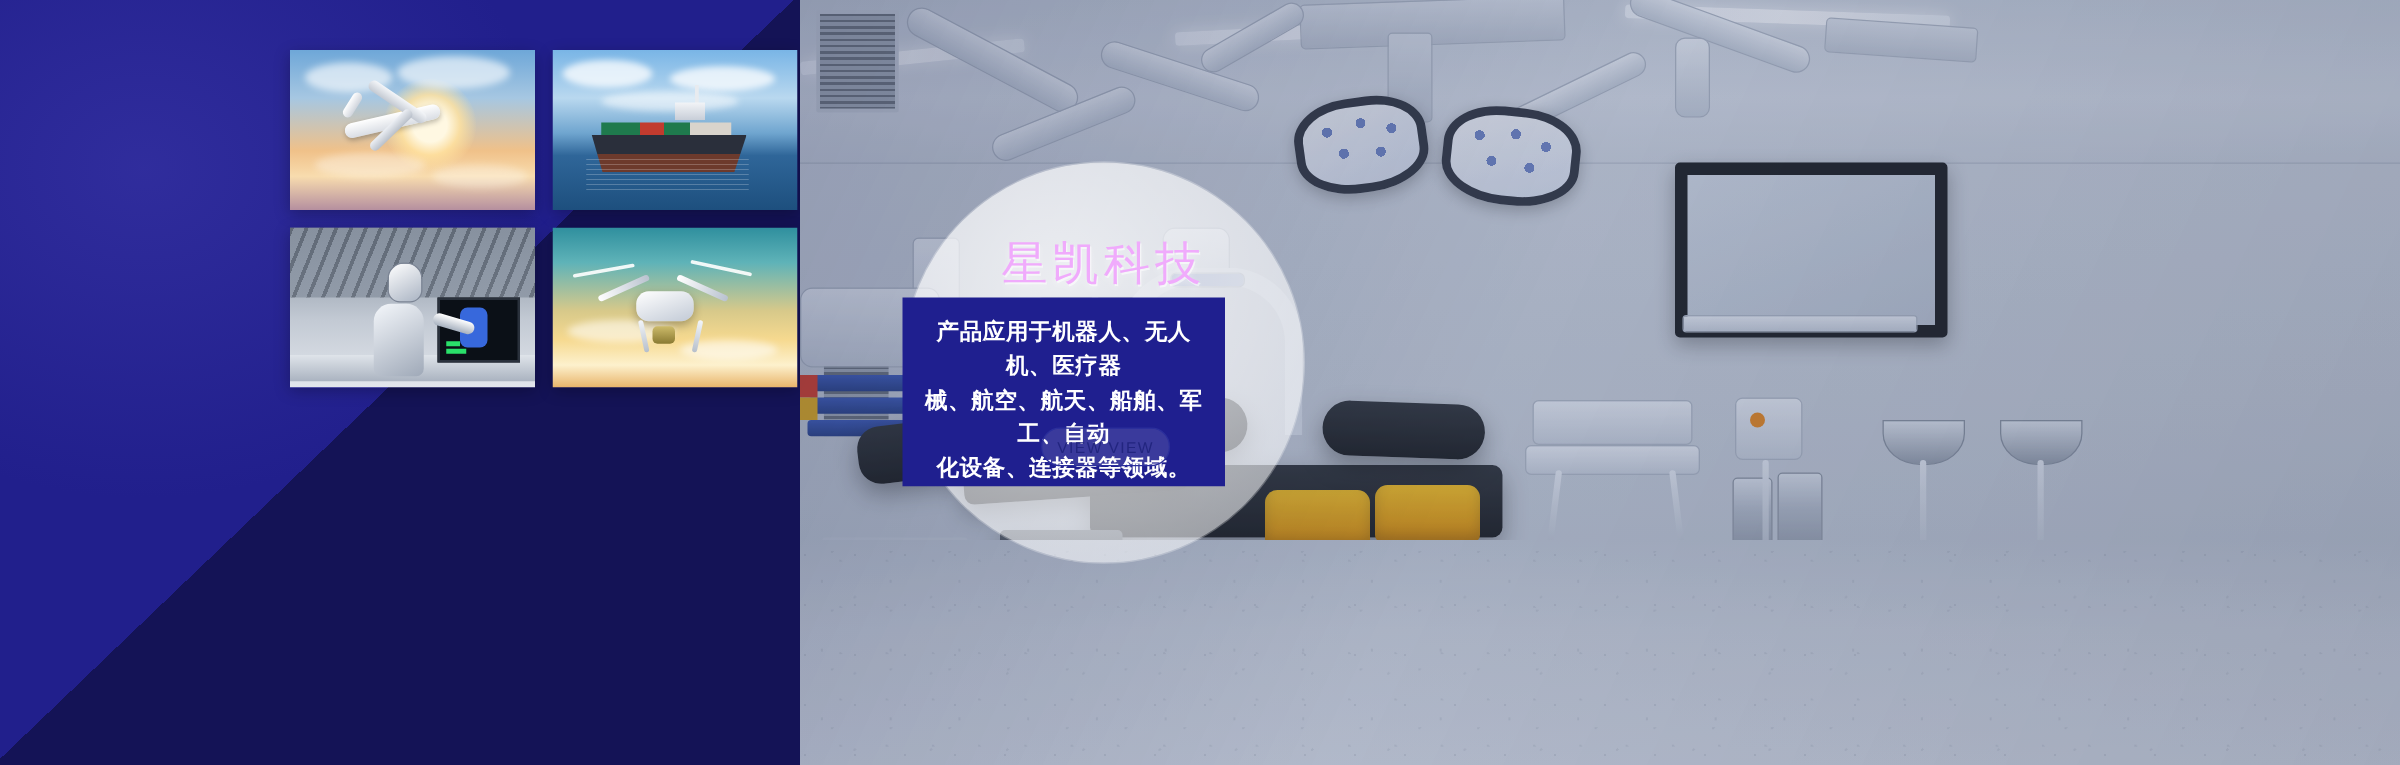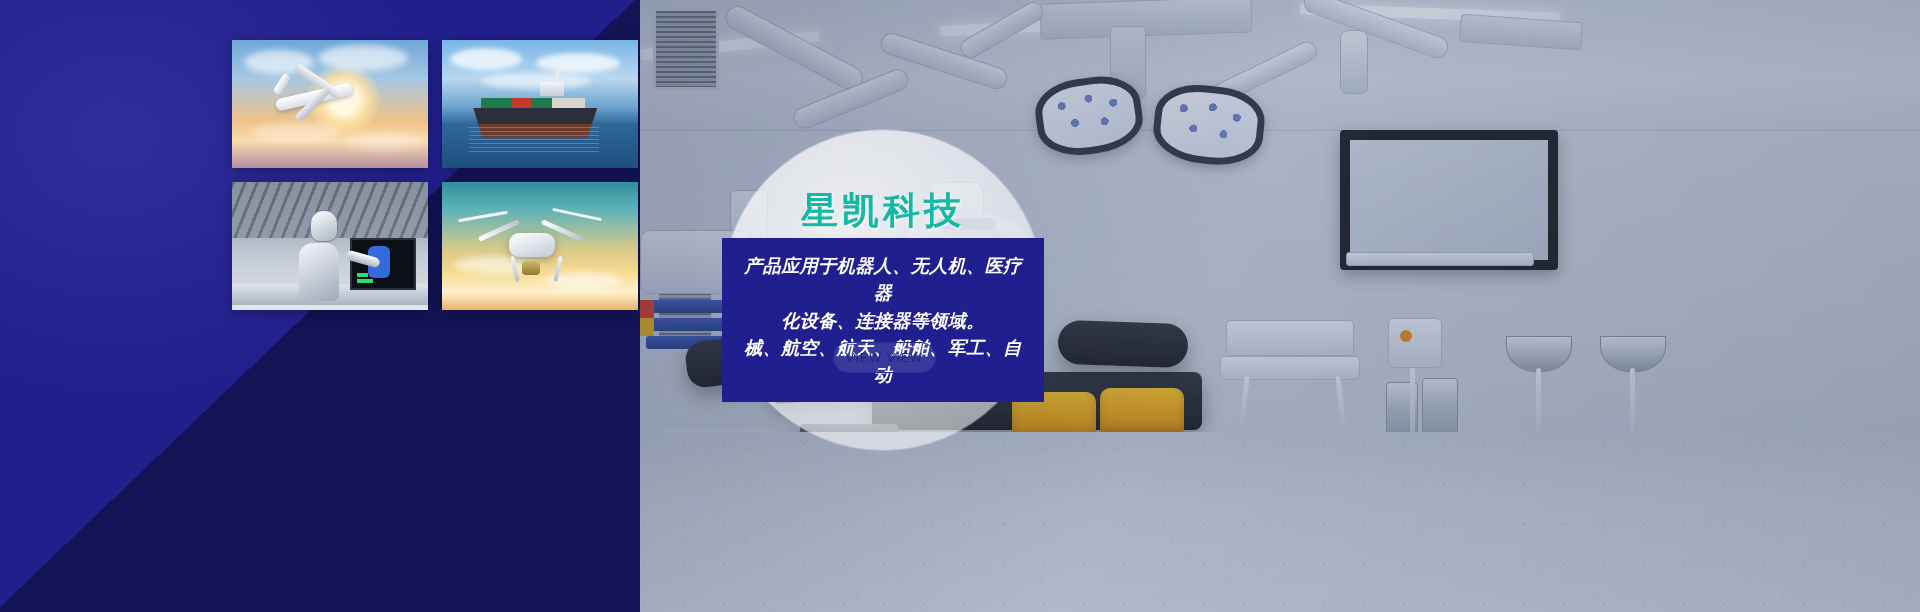--- a/index.html
+++ b/index.html
@@ -154,26 +154,26 @@
 
   
   .circle{
     position:absolute;left:723px;top:130px;width:320px;height:320px;border-radius:50%;
     background:radial-gradient(circle at 38% 30%,rgba(255,255,255,.80),rgba(255,255,255,.62) 58%,rgba(246,248,252,.52) 100%);
     box-shadow:0 0 0 1px rgba(255,255,255,.28);
   }
   .brand{
     position:absolute;left:640px;top:186px;width:486px;text-align:center;
     font-family:"Liberation Serif","DejaVu Serif",serif;
-    font-size:37px;font-weight:700;color:#14b8a6;letter-spacing:4px;
+    font-size:37px;font-weight:400;color:#f0abfc;letter-spacing:4px;
     text-shadow:1px 2px 0 rgba(255,255,255,.55),0 3px 6px rgba(255,255,255,.45);
   }
   .descband{
-    position:absolute;left:722px;top:238px;width:322px;
-    background:#1f1f8f;padding:14px 14px 13px;box-sizing:border-box;font-style:italic;
+    position:absolute;left:722px;top:238px;width:258px;
+    background:#1f1f8f;padding:14px 14px 0;box-sizing:border-box;
   }
   .descband p{
     margin:0;text-align:center;color:#ffffff;
     font-size:18px;line-height:1.52;font-weight:700;letter-spacing:.5px;
     font-family:"DejaVu Sans","Liberation Sans",sans-serif;
   }
   .viewmore{
     position:absolute;left:833px;top:342px;width:101px;height:29px;
     border:1px solid #2b2f9c;border-radius:15px;
     display:flex;align-items:center;justify-content:center;
@@ -350,19 +350,19 @@
 
     </div>
   </div>
 
   <div class="circle"></div>
 
   <div class="brand">星凯科技</div>
 
   <div class="descband">
     <p>产品应用于机器人、无人机、医疗器</p>
+    <p>械、航空、航天、船舶、军工、自动</p>
     <p>化设备、连接器等领域。</p>
-    <p>械、航空、航天、船舶、军工、自动</p>
   </div>
 
   <div class="viewmore">VIEW VIEW</div>
 
 </div>
 
 </body></html>

